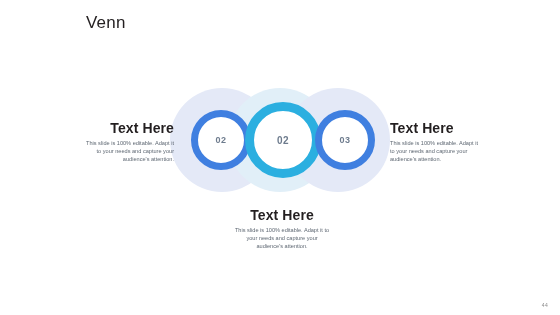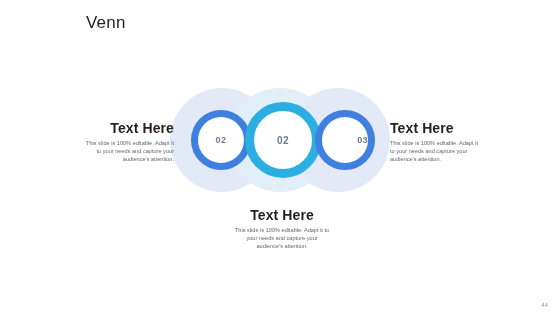--- a/index.html
+++ b/index.html
@@ -84,21 +84,20 @@
   }
   .ring-2 {
     left: 75px; top: 14px;
     width: 76px; height: 76px;
     border: 9px solid #2bafe0;
   }
   .ring-3 {
     left: 145px; top: 22px;
     width: 60px; height: 60px;
     border: 7px solid #3f7fe0;
-    justify-content: flex-end;
   }
   .ring-num {
     font-size: 9px;
     font-weight: 700;
     color: #6d7b8d;
     letter-spacing: 0.4px;
   }
   .ring-2 .ring-num { font-size: 10px; }
 
   

